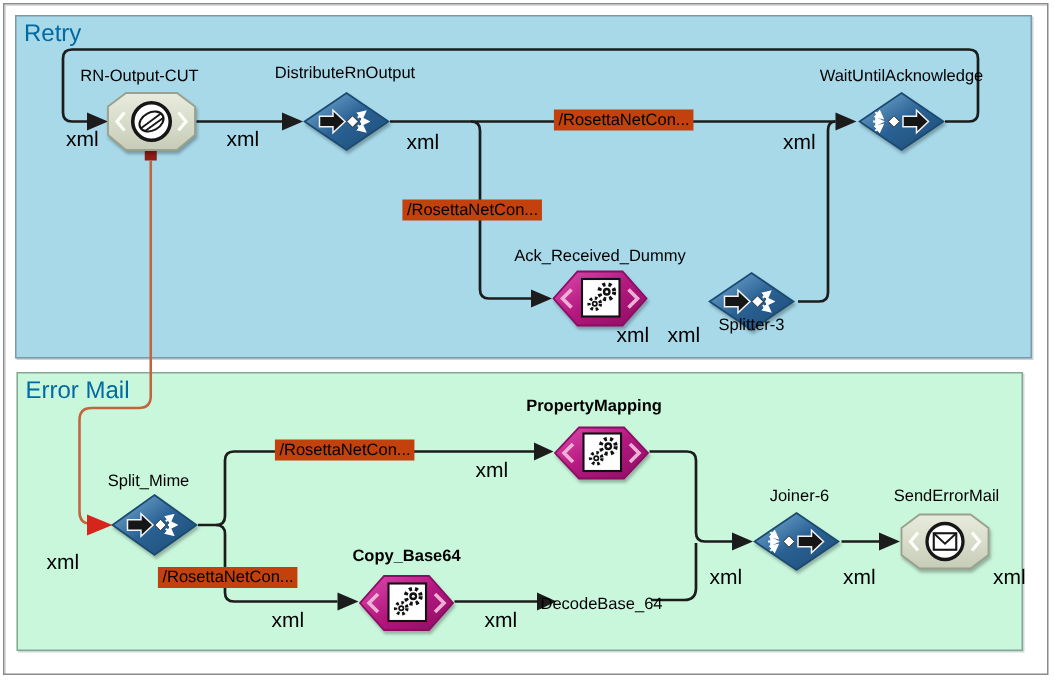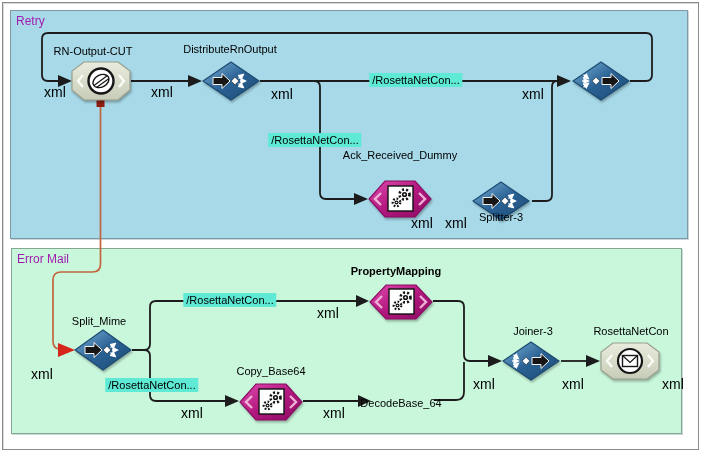--- a/index.html
+++ b/index.html
@@ -5,28 +5,28 @@
   html,body{margin:0;padding:0;background:#ffffff;}
   #stage{position:relative;width:703px;height:453px;background:#ffffff;overflow:hidden;
          font-family:"Liberation Sans", sans-serif;}
   #frame{position:absolute;left:2px;top:2px;right:4px;bottom:3px;border:1px solid #8a8a8a;
          box-shadow:inset 1px 1px 0 #d9d9d9;}
   .panel{position:absolute;box-sizing:border-box;}
   .panel.retry{left:10px;top:10px;width:678px;height:229px;background:#a7d9e9;
                border:1px solid #7e99a6;box-shadow:1px 1px 0 rgba(110,135,150,.35);}
   .panel.error{left:11px;top:248px;width:671px;height:186px;background:#c9f7dc;
                border:1px solid #87a795;box-shadow:1px 1px 0 rgba(110,150,130,.35);}
-  .panel-title{position:absolute;left:5px;top:3px;font-size:12px;color:#a21caf;}
+  .panel-title{position:absolute;left:5px;top:3px;font-size:16px;color:#0369a1;}
   svg.edges{position:absolute;left:0;top:0;width:703px;height:453px;pointer-events:none;}
   .node{position:absolute;}
   .node svg{display:block;filter:drop-shadow(1px 2px 1px rgba(0,0,0,0.28));}
   .nlabel{position:absolute;transform:translateX(-50%);font-size:11px;color:#000;
           white-space:nowrap;}
   .elabel{position:absolute;transform:translateX(-50%);font-size:11px;color:#000;
-          background:#5eead4;padding:0 3px;white-space:nowrap;line-height:14px;}
+          background:#c2410c;padding:0 3px;white-space:nowrap;line-height:14px;}
   .xlabel{position:absolute;font-size:14px;color:#000;white-space:nowrap;}
 </style>
 </head>
 <body>
 
 <div id="stage">
   <div id="frame"></div>
 
   <div class="panel retry">
     <div class="panel-title">Retry</div>
@@ -152,38 +152,39 @@
         <g stroke="#ffffff" stroke-width="1.3">
           <line x1="10" y1="20" x2="16" y2="20" marker-end="url(#mw)"></line>
           <line x1="11.5" y1="13.8" x2="16" y2="17.4" marker-end="url(#mw)"></line>
           <line x1="11.5" y1="26.2" x2="16" y2="22.6" marker-end="url(#mw)"></line>
         </g>
         <polygon points="24,16.2 27.8,20 24,23.8 20.2,20" fill="#ffffff" stroke="#222" stroke-width="0.6"></polygon>
         <polygon points="30,16.5 39,16.5 39,12.5 47,20 39,27.5 39,23.5 30,23.5" fill="#161616" stroke="#f4f4f4" stroke-width="1"></polygon>
       </g>
     </svg>
   </div>
+  <div class="nlabel" style="left:601px;top:45px;">WaitUntilAcknowledge</div>
 
   <div class="node" style="left:368px;top:180px;">
     <svg width="64" height="38" viewBox="0 0 64 38">
       <polygon points="17,1 47,1 63,19 47,37 17,37 1,19" fill="url(#gm)" stroke="#8a0d63" stroke-width="1.2"></polygon>
       <polyline points="13,13 7,19 13,25" stroke="#eeb1d6" stroke-width="2.4" fill="none"></polyline>
       <polyline points="51,13 57,19 51,25" stroke="#eeb1d6" stroke-width="2.4" fill="none"></polyline>
       <g>
         <rect x="20" y="6" width="25" height="25" fill="#ffffff" stroke="#111" stroke-width="1.4"></rect>
         <circle cx="36.5" cy="14.5" r="5" fill="none" stroke="#111" stroke-width="2.6" stroke-dasharray="2 2.1"></circle>
         <circle cx="36.5" cy="14.5" r="2.6" fill="#111"></circle>
           <circle cx="36.5" cy="14.5" r="1" fill="#fff"></circle>
         <circle cx="28.5" cy="22.5" r="3.8" fill="none" stroke="#111" stroke-width="2.2" stroke-dasharray="1.7 1.8"></circle>
         <circle cx="28.5" cy="22.5" r="2" fill="#111"></circle>
           <circle cx="28.5" cy="22.5" r="0.8" fill="#fff"></circle>
       </g>
     </svg>
   </div>
-  <div class="nlabel" style="left:400px;top:149px;">Ack_Received_Dummy</div>
+  <div class="nlabel" style="left:400px;top:165px;">Ack_Received_Dummy</div>
 
   <div class="node" style="left:472px;top:181px;">
     <svg width="58" height="40" viewBox="0 0 58 40">
       <polygon points="29,1 57,20 29,39 1,20" fill="url(#gb)" stroke="#1b4a70" stroke-width="1.2"></polygon>
       <g>
         <polygon points="11,16.5 20,16.5 20,12.5 28,20 20,27.5 20,23.5 11,23.5" fill="#161616" stroke="#f4f4f4" stroke-width="1"></polygon>
         <polygon points="33,16.2 36.8,20 33,23.8 29.2,20" fill="#ffffff" stroke="#222" stroke-width="0.6"></polygon>
         <g stroke="#ffffff" stroke-width="1.3">
           <line x1="38" y1="20" x2="43" y2="20" marker-end="url(#mw)"></line>
           <line x1="36.5" y1="17.5" x2="41" y2="13.8" marker-end="url(#mw)"></line>
@@ -237,53 +238,53 @@
         <rect x="20" y="6" width="25" height="25" fill="#ffffff" stroke="#111" stroke-width="1.4"></rect>
         <circle cx="36.5" cy="14.5" r="5" fill="none" stroke="#111" stroke-width="2.6" stroke-dasharray="2 2.1"></circle>
         <circle cx="36.5" cy="14.5" r="2.6" fill="#111"></circle>
           <circle cx="36.5" cy="14.5" r="1" fill="#fff"></circle>
         <circle cx="28.5" cy="22.5" r="3.8" fill="none" stroke="#111" stroke-width="2.2" stroke-dasharray="1.7 1.8"></circle>
         <circle cx="28.5" cy="22.5" r="2" fill="#111"></circle>
           <circle cx="28.5" cy="22.5" r="0.8" fill="#fff"></circle>
       </g>
     </svg>
   </div>
-  <div class="nlabel" style="left:271px;top:365px;">Copy_Base64</div>
+  <div class="nlabel" style="left:271px;top:365px;font-weight:bold;">Copy_Base64</div>
 
   <div class="nlabel" style="left:401px;top:361px;margin-top:36px;">DecodeBase_64</div>
 
   <div class="node" style="left:502px;top:341px;">
     <svg width="58" height="40" viewBox="0 0 58 40">
       <polygon points="29,1 57,20 29,39 1,20" fill="url(#gb)" stroke="#1b4a70" stroke-width="1.2"></polygon>
       <g>
         <g stroke="#ffffff" stroke-width="1.3">
           <line x1="10" y1="20" x2="16" y2="20" marker-end="url(#mw)"></line>
           <line x1="11.5" y1="13.8" x2="16" y2="17.4" marker-end="url(#mw)"></line>
           <line x1="11.5" y1="26.2" x2="16" y2="22.6" marker-end="url(#mw)"></line>
         </g>
         <polygon points="24,16.2 27.8,20 24,23.8 20.2,20" fill="#ffffff" stroke="#222" stroke-width="0.6"></polygon>
         <polygon points="30,16.5 39,16.5 39,12.5 47,20 39,27.5 39,23.5 30,23.5" fill="#161616" stroke="#f4f4f4" stroke-width="1"></polygon>
       </g>
     </svg>
   </div>
-  <div class="nlabel" style="left:533px;top:325px;">Joiner-3</div>
+  <div class="nlabel" style="left:533px;top:325px;">Joiner-6</div>
 
   <div class="node" style="left:600px;top:342px;">
     <svg width="60" height="38" viewBox="0 0 60 38">
       <polygon points="13,1 47,1 59,10 59,28 47,37 13,37 1,28 1,10" fill="url(#gg)" stroke="#9aa08c" stroke-width="1.2"></polygon>
       <polyline points="12,13 7,19 12,25" stroke="#fdfdf8" stroke-width="2.2" fill="none"></polyline>
       <polyline points="48,13 53,19 48,25" stroke="#fdfdf8" stroke-width="2.2" fill="none"></polyline>
       <g>
         <circle cx="30" cy="19" r="12" fill="#ffffff" stroke="#161616" stroke-width="2.2"></circle>
         <rect x="22.5" y="13.5" width="15" height="11" fill="#ffffff" stroke="#161616" stroke-width="1.4"></rect>
         <polyline points="22.5,13.5 30,20.5 37.5,13.5" fill="none" stroke="#161616" stroke-width="1.2"></polyline>
       </g>
     </svg>
   </div>
-  <div class="nlabel" style="left:631px;top:325px;">RosettaNetCon</div>
+  <div class="nlabel" style="left:631px;top:325px;">SendErrorMail</div>
 
   <div class="elabel" style="left:416px;top:73px;">/RosettaNetCon...</div>
   <div class="elabel" style="left:315px;top:133px;">/RosettaNetCon...</div>
   <div class="elabel" style="left:230px;top:293px;">/RosettaNetCon...</div>
   <div class="elabel" style="left:152px;top:378px;">/RosettaNetCon...</div>
 
   <div class="xlabel" style="left:44px;top:84px;">xml</div>
   <div class="xlabel" style="left:151px;top:84px;">xml</div>
   <div class="xlabel" style="left:271px;top:86px;">xml</div>
   <div class="xlabel" style="left:522px;top:86px;">xml</div>

